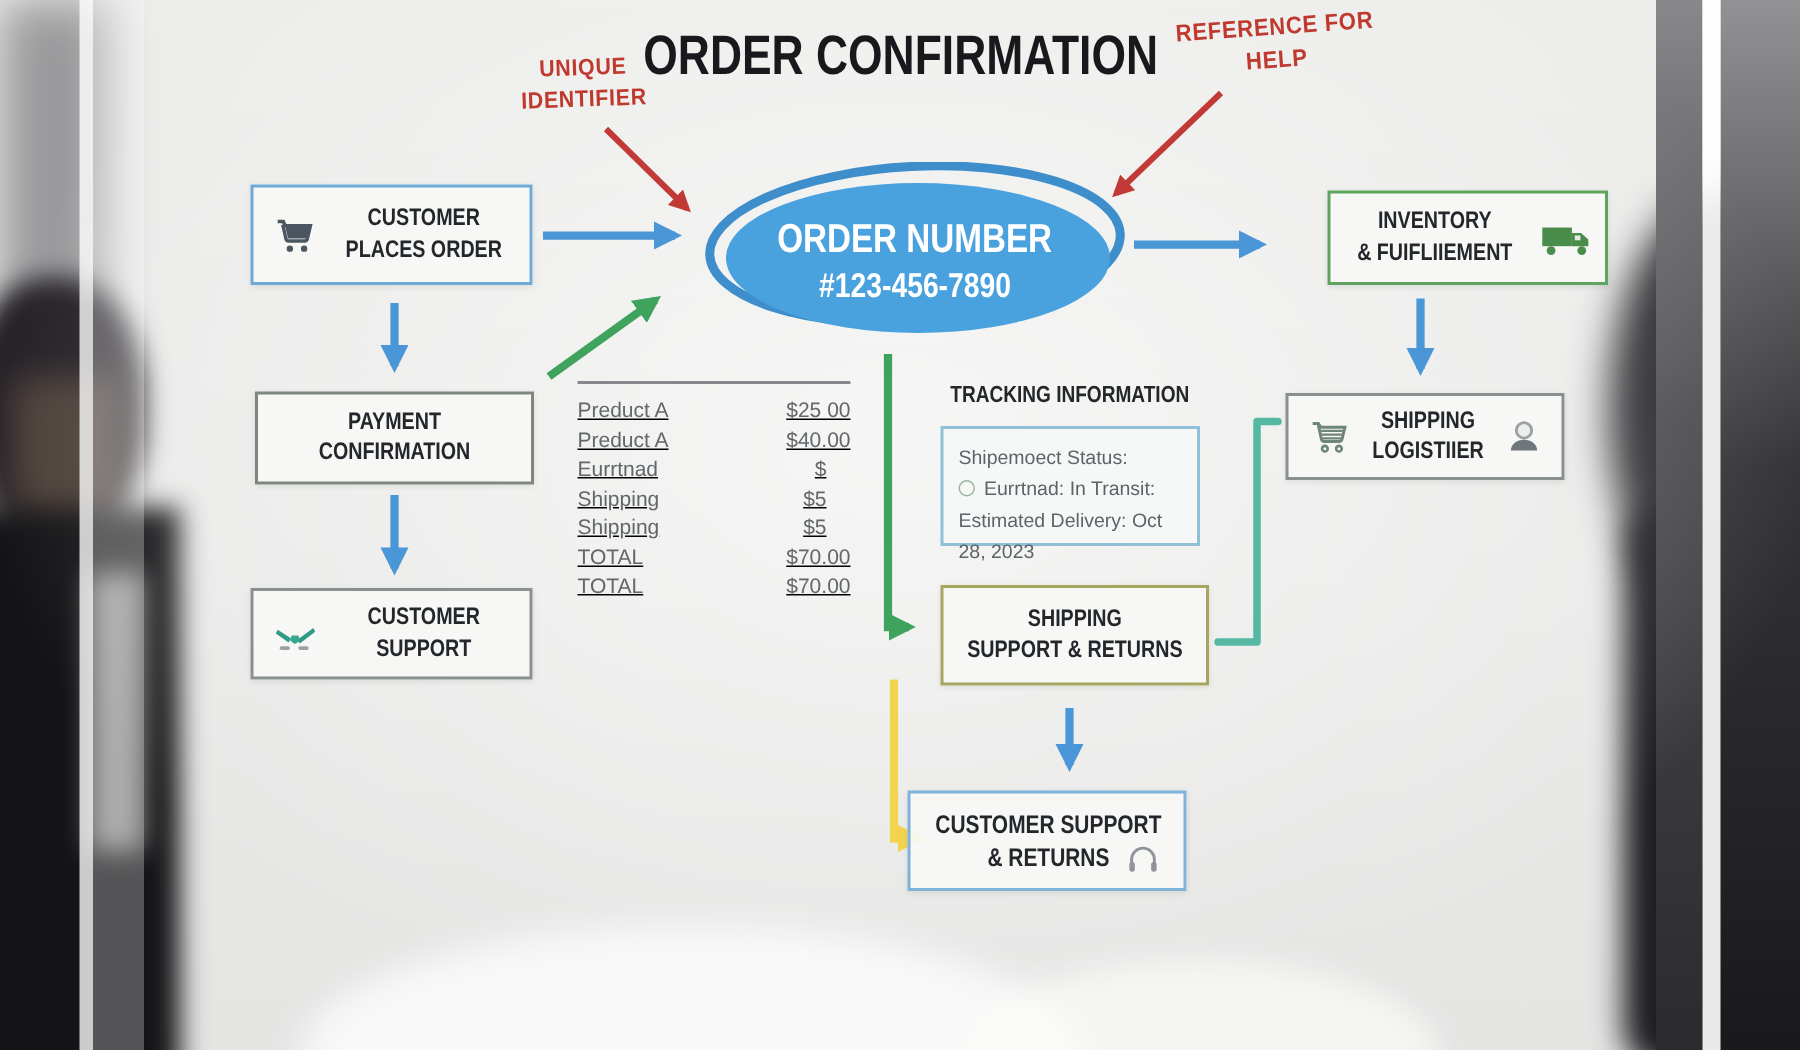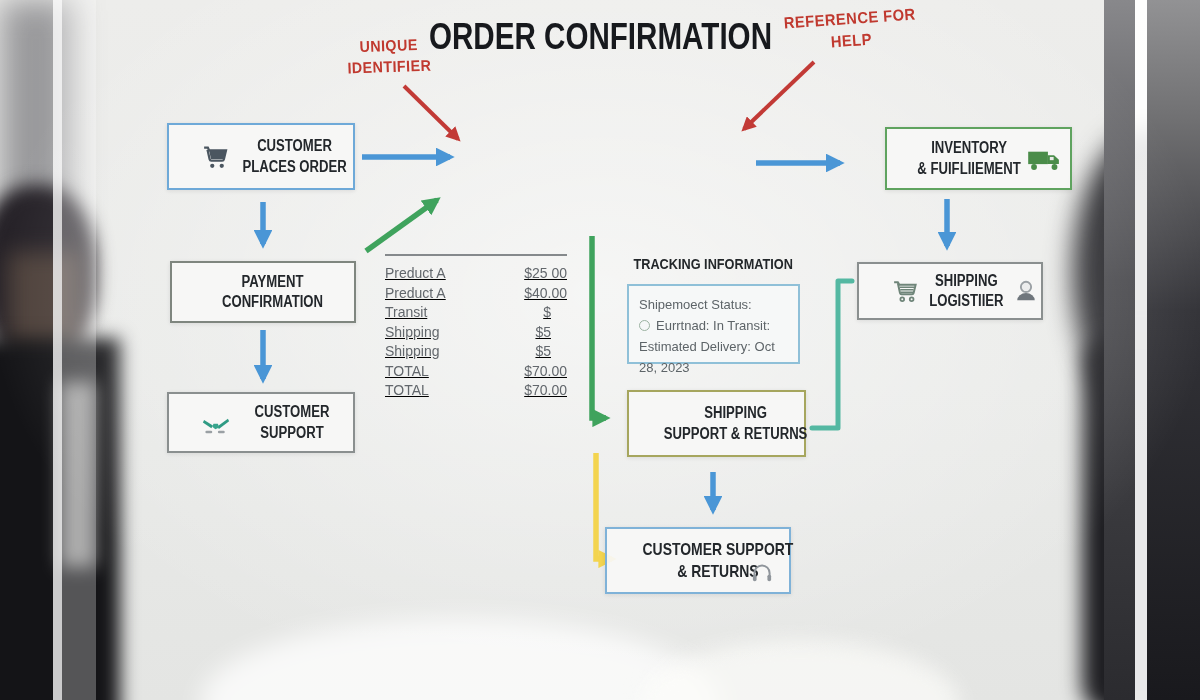--- a/index.html
+++ b/index.html
@@ -45,21 +45,21 @@
   
   #ellipse-wrap{position:absolute;left:466px;top:108px;width:288px;height:126px;}
   #ellipse-text{position:absolute;left:0;top:0;width:100%;height:100%;
                 display:flex;flex-direction:column;align-items:center;justify-content:center;
                 padding-top:6px;box-sizing:border-box;color:#fff;font-weight:700;}
   #ellipse-text .l1{font-size:27px;}
   #ellipse-text .l2{font-size:23px;margin-top:2px;}
 
   
   .node{position:absolute;display:flex;align-items:center;box-sizing:border-box;
-        background:rgba(247,247,246,.93);box-shadow:0 1px 4px rgba(40,40,40,.10);padding-left:19px;}
+        background:rgba(247,247,246,.93);box-shadow:0 1px 4px rgba(40,40,40,.10);}
   .node .label{flex:1;text-align:center;font-weight:700;color:#23272b;font-size:16px;line-height:1.28;}
   .node .label .cond{display:block;}
   .b-blue{border:2px solid #6ea9d8;}
   .b-gray{border:2px solid #7f867f;}
   .b-gray2{border:2px solid #8a8f8f;}
   .b-green{border:2px solid #5fa35f;}
   .b-olive{border:2px solid #a6a65e;}
   .b-lblue{border:2px solid #7fb2d8;}
   .icon{display:inline-flex;align-items:center;justify-content:center;}
   .icon-left{margin-left:13px;}
@@ -136,20 +136,30 @@
 
   <div id="note-left" class="red-note fg">
     <span class="cond">UNIQUE</span>
     <span class="cond">IDENTIFIER</span>
   </div>
   <div id="note-right" class="red-note fg">
     <span class="cond">REFERENCE FOR</span>
     <span class="cond">HELP</span>
   </div>
 
+  <div id="ellipse-wrap" class="fg">
+    <svg width="288" height="126" viewBox="0 0 288 126">
+      <ellipse cx="144" cy="55" rx="137" ry="52" fill="none" stroke="#3d8ecb" stroke-width="6" transform="rotate(-3 144 55)"></ellipse>
+      <ellipse cx="146" cy="64" rx="128" ry="50" fill="#49a1dd"></ellipse>
+    </svg>
+    <div id="ellipse-text">
+      <span class="l1"><span class="cond">ORDER NUMBER</span></span>
+      <span class="l2"><span class="cond">#123-456-7890</span></span>
+    </div>
+  </div>
 
   <div class="node b-blue fg" style="left:167px;top:123px;width:188px;height:67px;">
     <span class="icon icon-left">
       <svg width="30" height="28" viewBox="0 0 24 22">
           <path d="M2.5 3.5h3l1 2.2h13.5l-1.7 7.1a1.4 1.4 0 0 1-1.4 1.1H8.3a1.4 1.4 0 0 1-1.4-1.1L5.2 5.2" fill="none" stroke="#4b5660" stroke-width="1.8"></path>
           <path d="M6.5 6h13.2l-1.5 6.6H8z" fill="#4b5660"></path>
           <circle cx="9" cy="18" r="1.7" fill="#4b5660"></circle>
           <circle cx="16.6" cy="18" r="1.7" fill="#4b5660"></circle>
         </svg>
     </span>
@@ -223,21 +233,21 @@
     <div class="rule"></div>
     <div class="rrow">
         <span>Preduct A</span>
         <span class="val">$25 00</span>
       </div>
     <div class="rrow">
         <span>Preduct A</span>
         <span class="val">$40.00</span>
       </div>
     <div class="rrow pad">
-        <span>Transit</span>
+        <span>Eurrtnad</span>
         <span class="val">$</span>
       </div>
     <div class="rrow pad">
         <span>Shipping</span>
         <span class="val">$5</span>
       </div>
     <div class="rrow pad">
         <span>Shipping</span>
         <span class="val">$5</span>
       </div>

